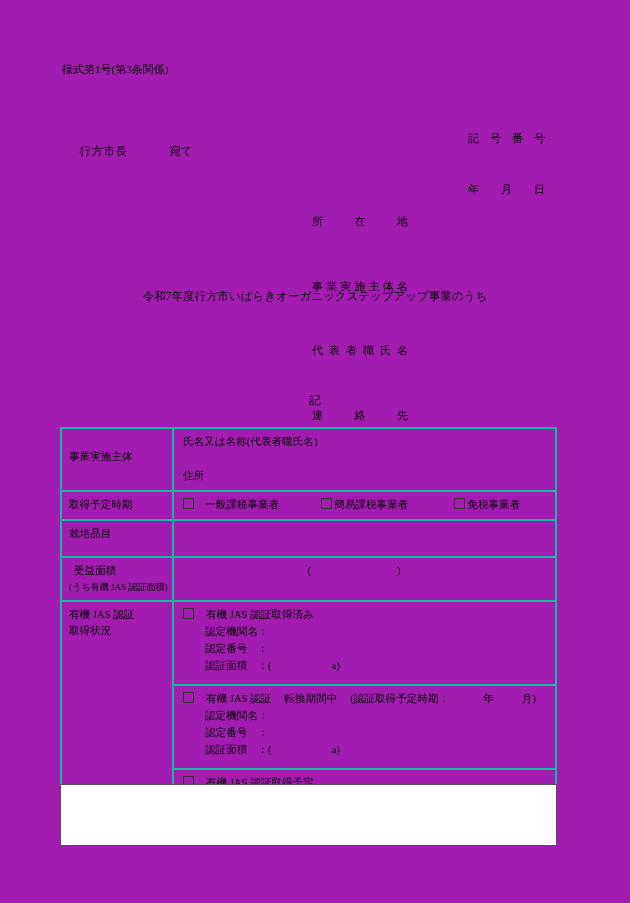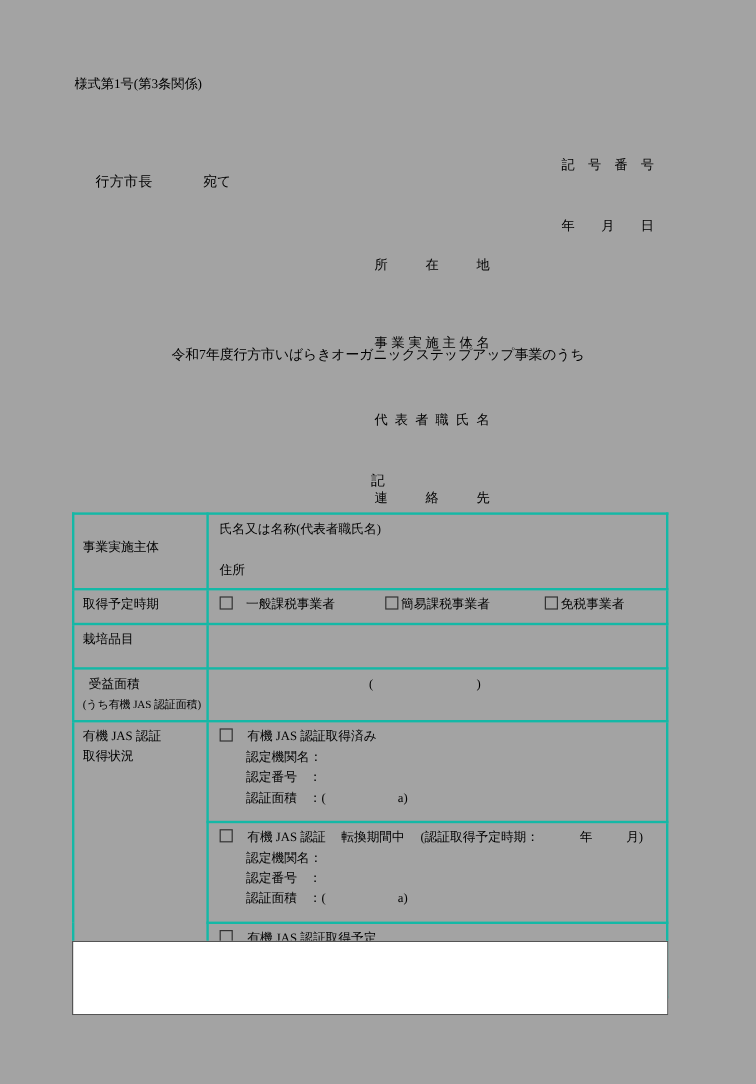--- a/index.html
+++ b/index.html
@@ -13,21 +13,21 @@
     height: 903px;
     position: relative;
     font-family: "Liberation Serif", "DejaVu Serif", serif;
     color: #000000;
     font-size: 10.5px;
     overflow: hidden;
   }
   .page {
     position: absolute;
     inset: 0;
-    background: #a3a3a3;
+    background: #a21caf;
     font-family: Liberation Serif, serif;
   }
 
   
   .abs { position: absolute; white-space: pre; }
 
   
   #form-number {
     left: 62px; top: 62px;
     font-size: 11px;

